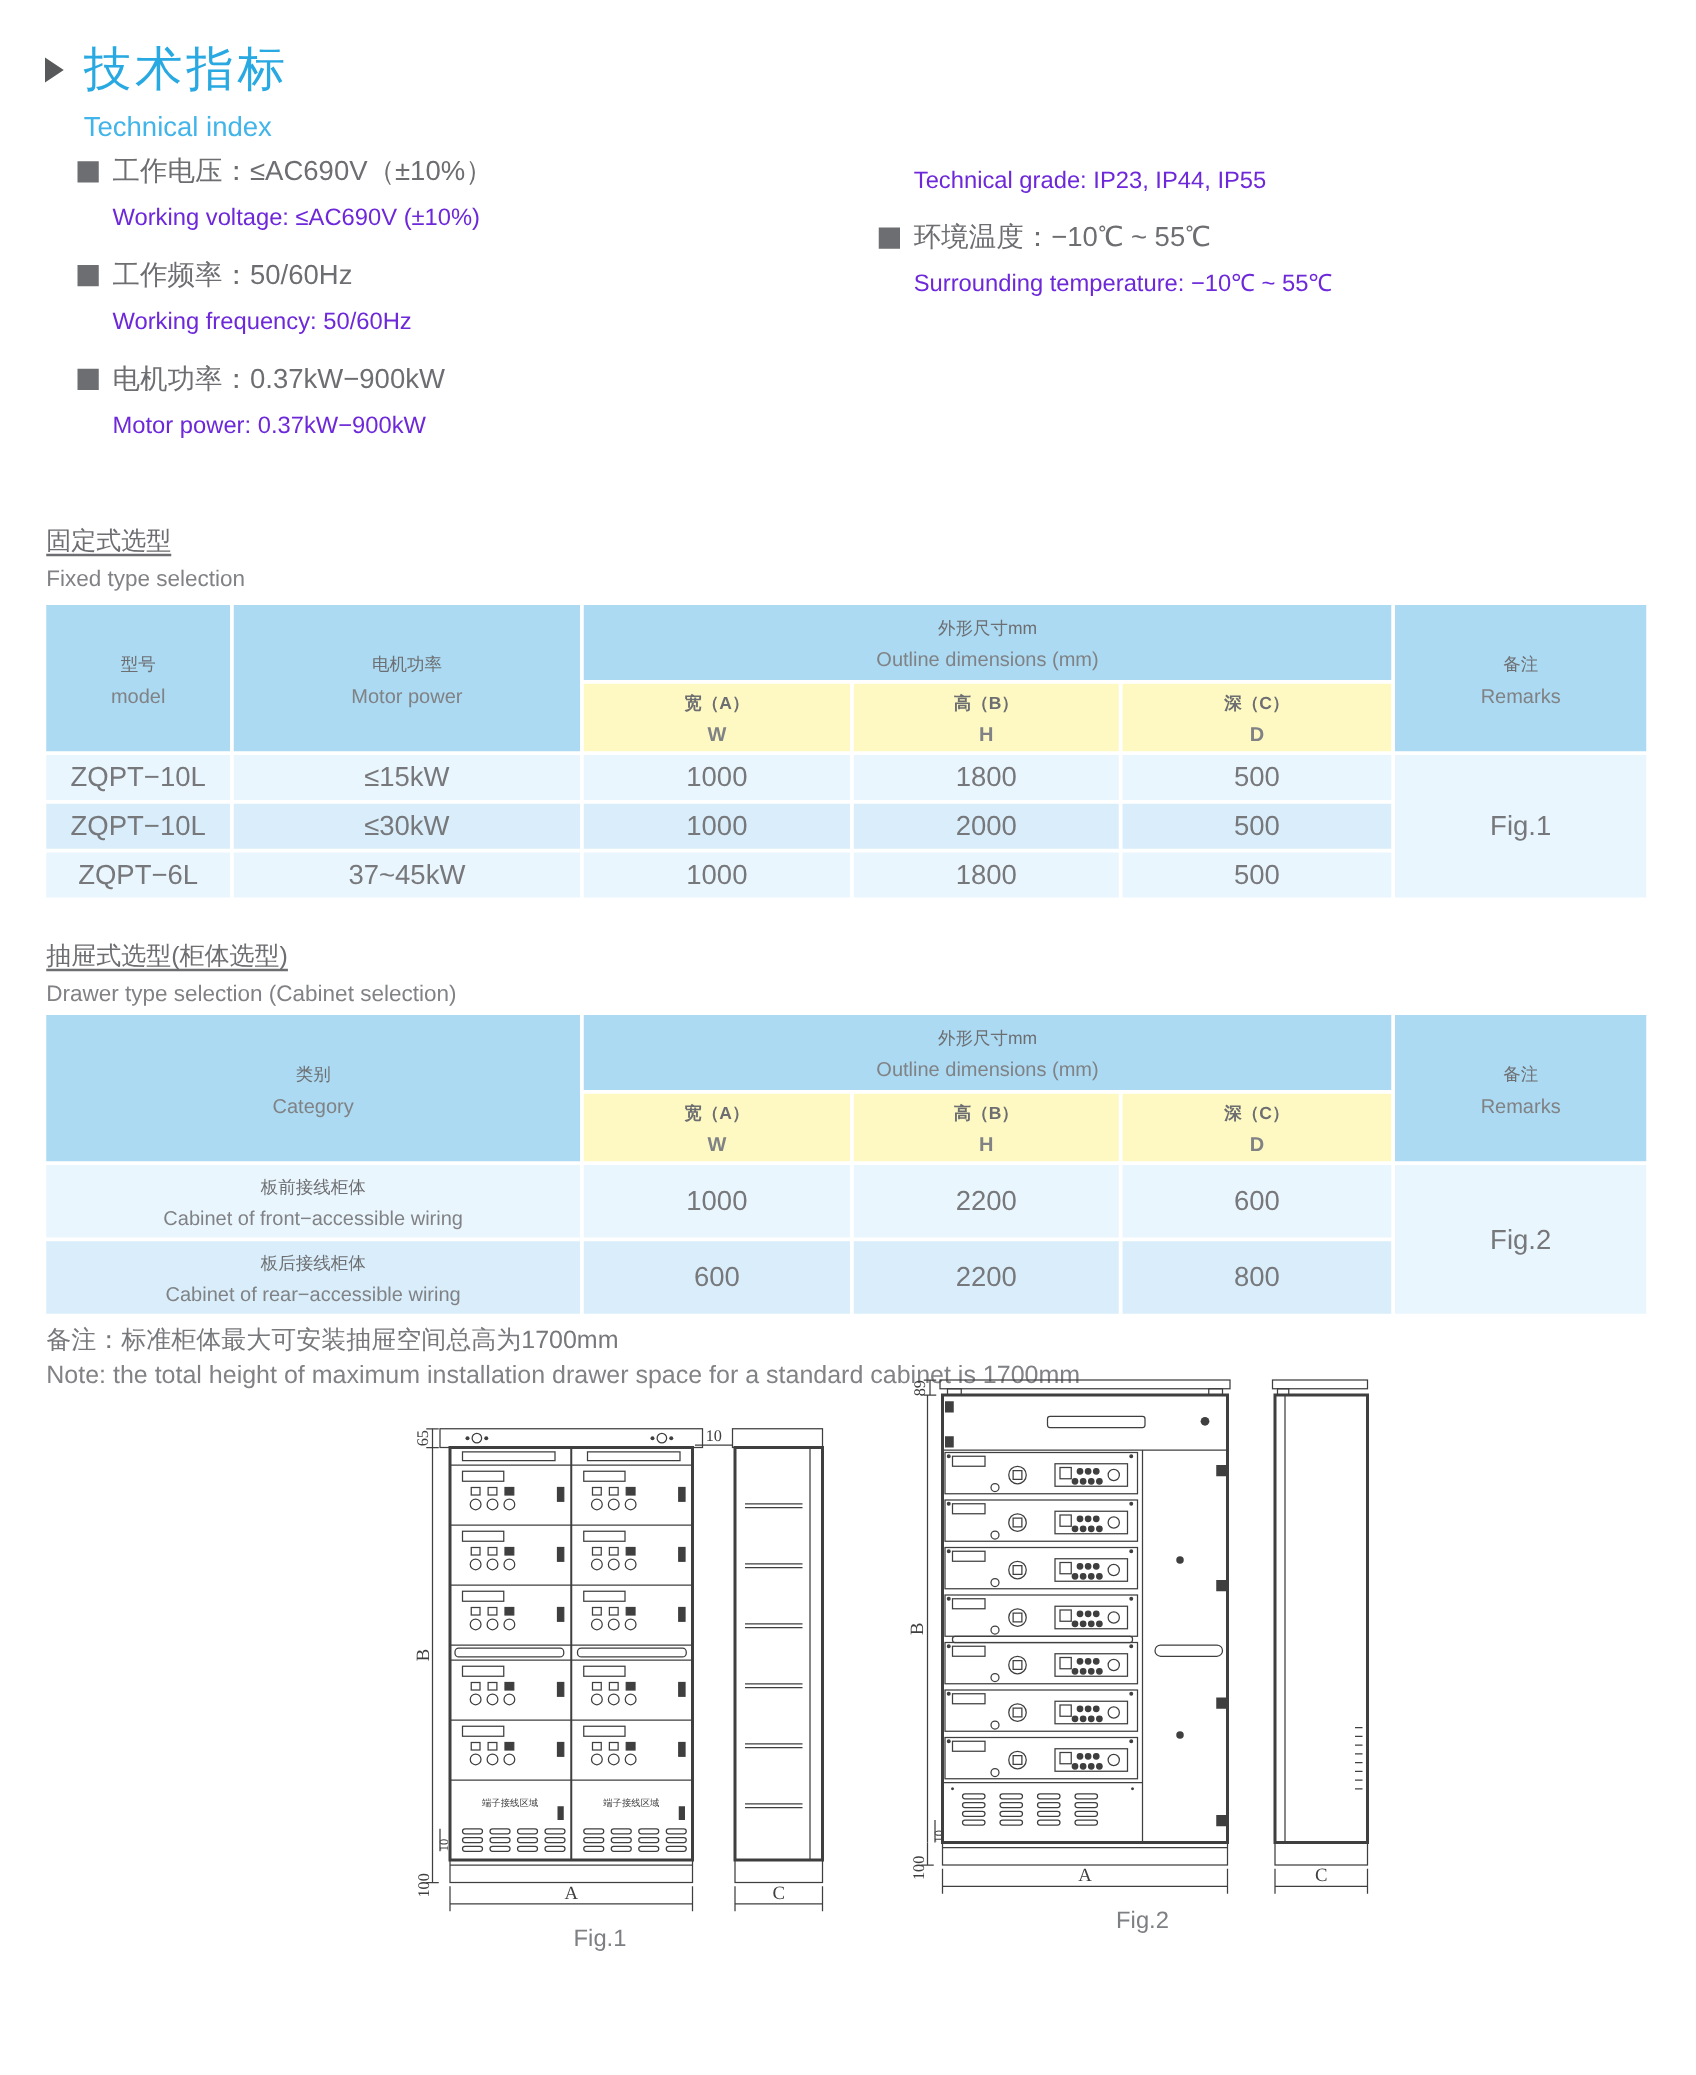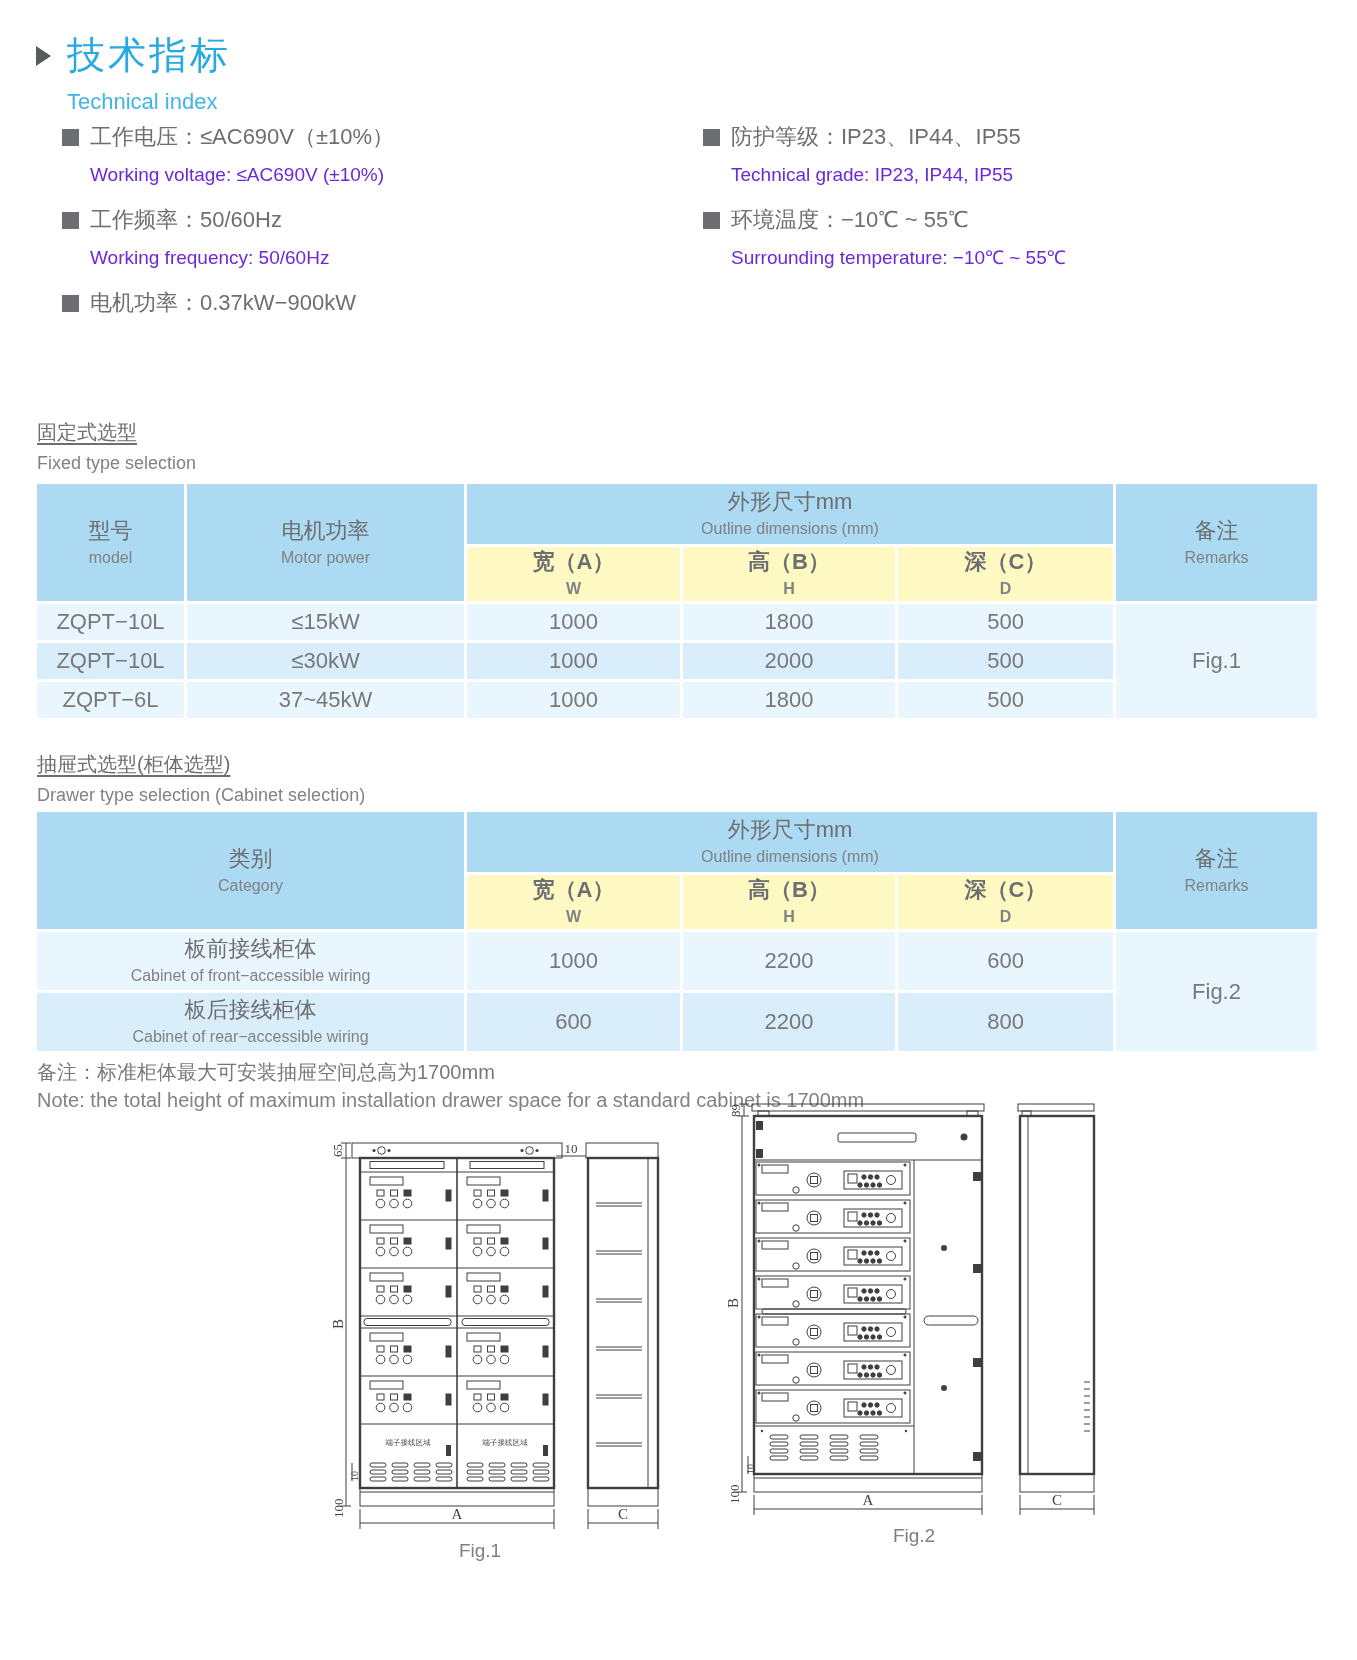--- a/index.html
+++ b/index.html
@@ -30,21 +30,21 @@
   .section-en{font-size:18px;color:#808285;margin-top:7px;}
   
   table{border-collapse:separate;border-spacing:3px;position:absolute;left:34px;table-layout:fixed;}
   #table1{top:481px;width:1286px;}
   #table2{top:809px;width:1286px;}
   td,th{text-align:center;vertical-align:middle;padding:0;font-weight:normal;}
   .hd{background:#abdaf2;}
   .hd2{background:#fef9c3;font-weight:bold;}
   .r1{background:#eaf6fd;}
   .r2{background:#d9eefa;}
-  .cell-zh{display:block;font-size:22px;color:#6d6e71;line-height:30px;}
+  .cell-zh{display:block;font-size:14px;color:#6d6e71;line-height:30px;}
   .cell-en{display:block;font-size:16px;color:#808285;line-height:24px;}
   .val{font-size:22px;color:#77787b;}
   .hrow1{height:60px;}
   .hrow2{height:52px;}
   #table1 tbody tr{height:36px;}
   #table2 tbody tr{height:58px;}
   
   .notes{position:absolute;left:37px;top:1058px;}
   .note-zh{font-size:20px;color:#77787b;line-height:28px;}
   .note-en{font-size:20px;color:#808285;line-height:28px;}
@@ -86,29 +86,26 @@
         <span class="bullet"></span>
         <span>工作频率：50/60Hz</span>
       </div>
     <div class="spec-en">Working frequency: 50/60Hz</div>
   </div>
   <div class="spec-item">
     <div class="spec-zh">
         <span class="bullet"></span>
         <span>电机功率：0.37kW−900kW</span>
       </div>
+    <div class="spec-en">Motor power: 0.37kW−900kW</div>
   </div>
 </div>
 
 <div class="specs-col" id="specs-right">
   <div class="spec-item">
-    <div class="spec-zh">
-        <span class="bullet"></span>
-        <span>防护等级：IP23、IP44、IP55</span>
-      </div>
     <div class="spec-en">Technical grade: IP23, IP44, IP55</div>
   </div>
   <div class="spec-item">
     <div class="spec-zh">
         <span class="bullet"></span>
         <span>环境温度：−10℃ ~ 55℃</span>
       </div>
     <div class="spec-en">Surrounding temperature: −10℃ ~ 55℃</div>
   </div>
 </div>

